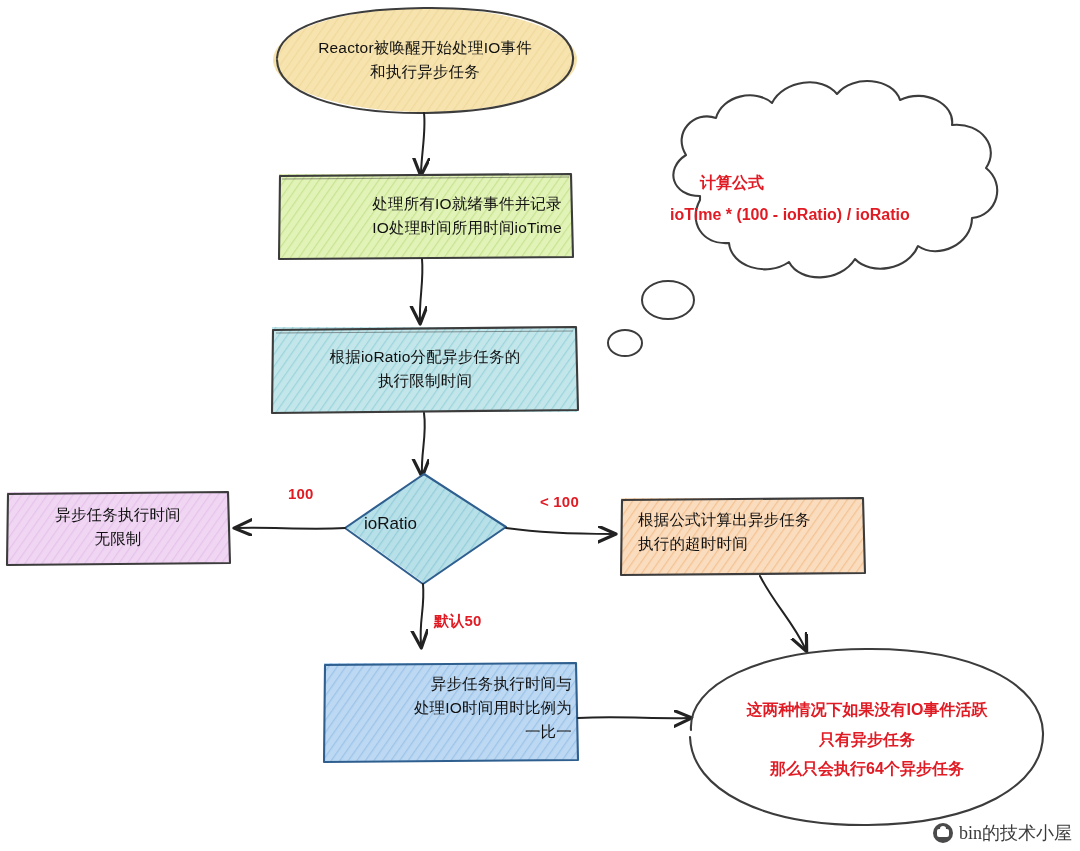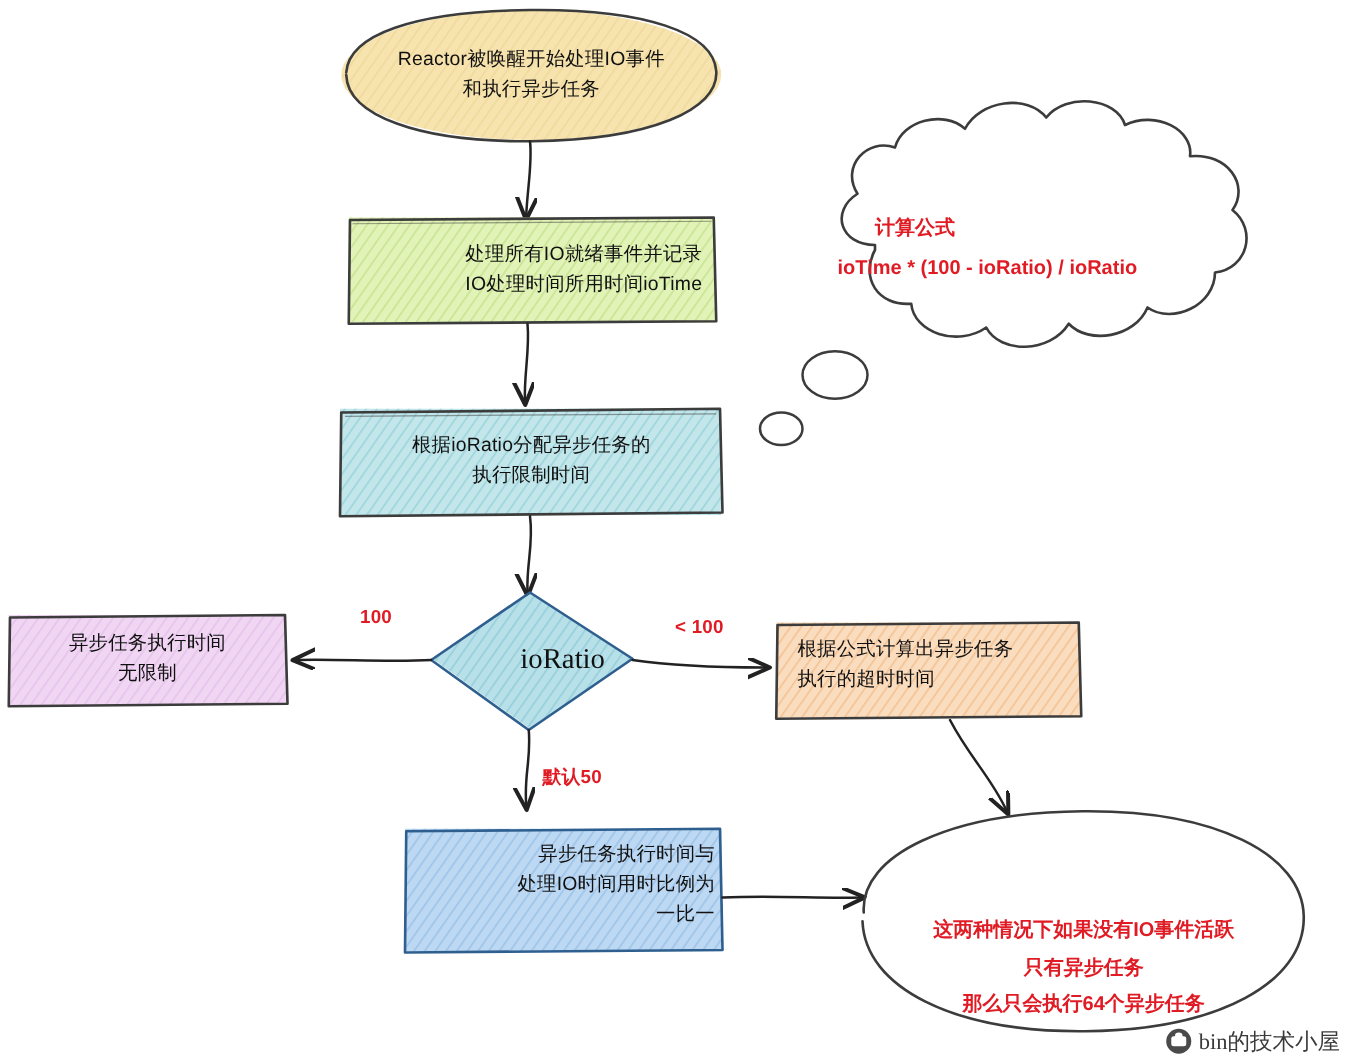--- a/index.html
+++ b/index.html
@@ -48,29 +48,27 @@
     font-weight: 600;
   }
   .note-text {
     position: absolute;
     text-align: center;
     font-size: 16px;
     color: #e01b24;
     line-height: 1.85;
     white-space: pre;
     font-weight: 600;
-    margin-top: 35px;
   }
   .diamond-text {
     position: absolute;
-    text-align: right;
-    font-size: 23px;
+    text-align: left;
+    font-size: 17px;
     color: #111111;
     white-space: pre;
-    font-family: Liberation Serif, serif;
   }
   .watermark {
     position: absolute;
     right: 8px;
     bottom: 6px;
     display: flex;
     align-items: center;
     gap: 6px;
     font-size: 18px;
     color: #3a3a3a;

